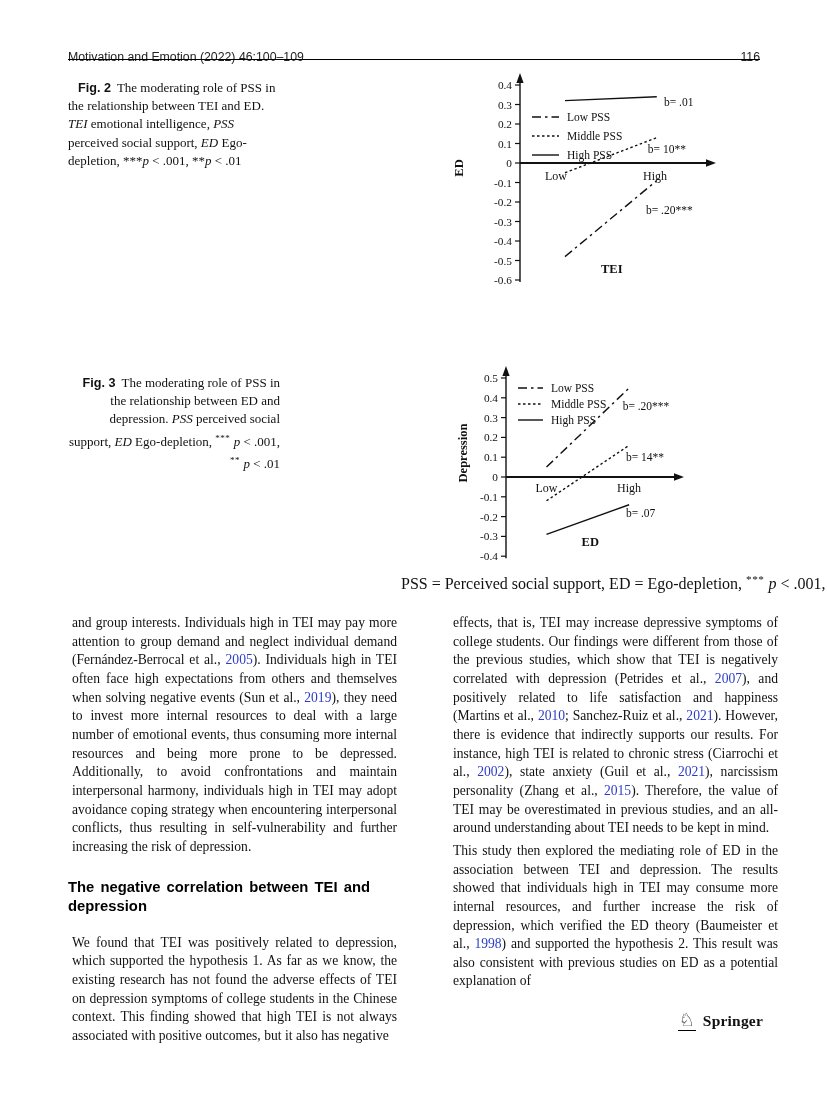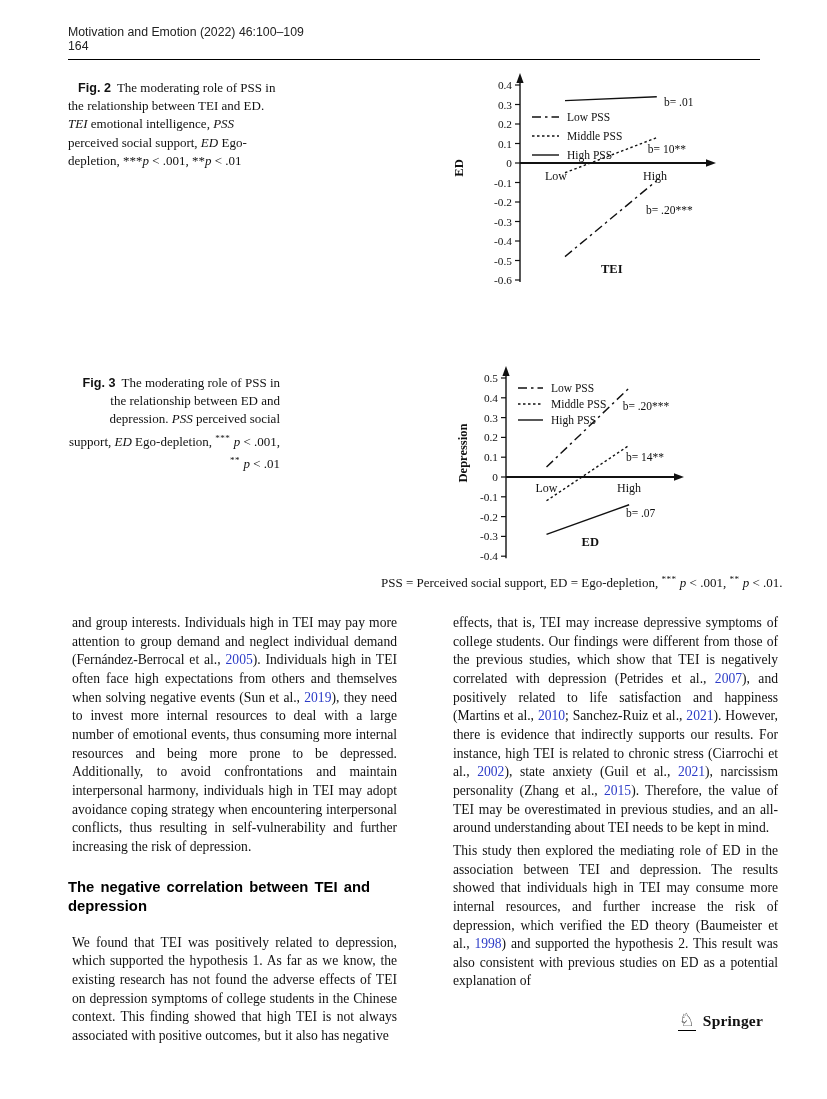--- a/index.html
+++ b/index.html
@@ -1,35 +1,35 @@
 <!DOCTYPE html>
 <html style="--cite: #2b3bc7;"><head>
 <meta charset="utf-8">
 <style>
   html,body{margin:0;padding:0;background:#9a9a9a;}
   .page{position:relative;width:827px;height:1099px;margin:0 auto;background:#ffffff;
         font-family:"Liberation Serif",serif;color:#111;overflow:hidden;}
 
-  .header{position:absolute;left:68px;width:692px;top:25px;display:flex;justify-content:space-between;
-          font-family:"Liberation Sans",sans-serif;font-size:12.3px;color:#222;flex-direction:column;}
+  .header{position:absolute;left:68px;width:692px;top:50px;display:flex;justify-content:space-between;
+          font-family:"Liberation Sans",sans-serif;font-size:12.3px;color:#222;}
   .header-rule{position:absolute;left:68px;width:692px;top:59px;border-top:1.5px solid #000;}
 
   .fig-caption{position:absolute;font-size:13px;line-height:18.2px;width:212px;}
   #cap2{left:68px;top:79px;}
   #cap3{left:68px;top:374px;text-align:right;}
   .figlab{font-family:"Liberation Sans",sans-serif;font-weight:bold;font-size:12.6px;margin-right:6px;padding-left:10px;}
 
   .chart{position:absolute;}
   #chart2{left:453px;top:72px;}
   #chart3{left:450px;top:366px;}
   .ctx{font-family:"Liberation Serif",serif;fill:#111;}
 
   .fig-note{position:absolute;font-size:13.1px;line-height:22.5px;}
   #note2{left:391px;top:299px;width:376px;}
-  #note3{left:381px;top:568px;width:410px;font-size:13px;white-space:nowrap;}
+  #note3{left:401px;top:568px;width:410px;font-size:16px;white-space:nowrap;}
 
   .col{position:absolute;top:610px;width:333px;text-align:justify;font-size:13.6px;line-height:18.65px;}
   .col-left{left:68px;}
   .col-right{left:449px;}
   .body-p{margin:4px;}
   .section-h{font-family:"Liberation Sans",sans-serif;font-size:14.8px;line-height:19.5px;
              margin:21px 0 17px 0;max-width:302px;color:#000;}
   .it{font-style:italic;}
   .sup{vertical-align:super;font-size:0.7em;letter-spacing:0.5px;}
   .cite{color:var(--cite,#2b3bc7);cursor:pointer;}
@@ -38,21 +38,21 @@
   .knight{font-size:18px;line-height:1;border-bottom:1.5px solid #000;padding:0 1px 1px 1px;}
   .sp-text{font-size:15.5px;font-weight:bold;letter-spacing:0.2px;font-family:"Liberation Serif",serif;}
 </style>
 </head>
 <body>
 
 <div class="page">
 
   <div class="header">
     <span>Motivation and Emotion (2022) 46:100–109</span>
-    <span>164</span>
+    <span>116</span>
   </div>
   <div class="header-rule"></div>
 
   <div class="fig-caption" id="cap2">
     <span class="figlab">Fig. 2</span><span><span>The moderating role of PSS in the relationship between TEI and ED. </span><span class="it">TEI</span><span> emotional intelligence, </span><span class="it">PSS</span><span> perceived social support, </span><span class="it">ED</span><span> Ego-depletion, ***</span><span class="it">p</span><span> &lt; .001, **</span><span class="it">p</span><span> &lt; .01</span></span>
   </div>
   <svg class="chart" id="chart2" width="300" height="216">
       <line x1="67" y1="9" x2="67" y2="210" stroke="#111" stroke-width="1.4"></line>
       <polygon points="67,1 63.4,11 70.6,11" fill="#111"></polygon>
       <line x1="67" y1="91" x2="255" y2="91" stroke="#111" stroke-width="1.8"></line>

